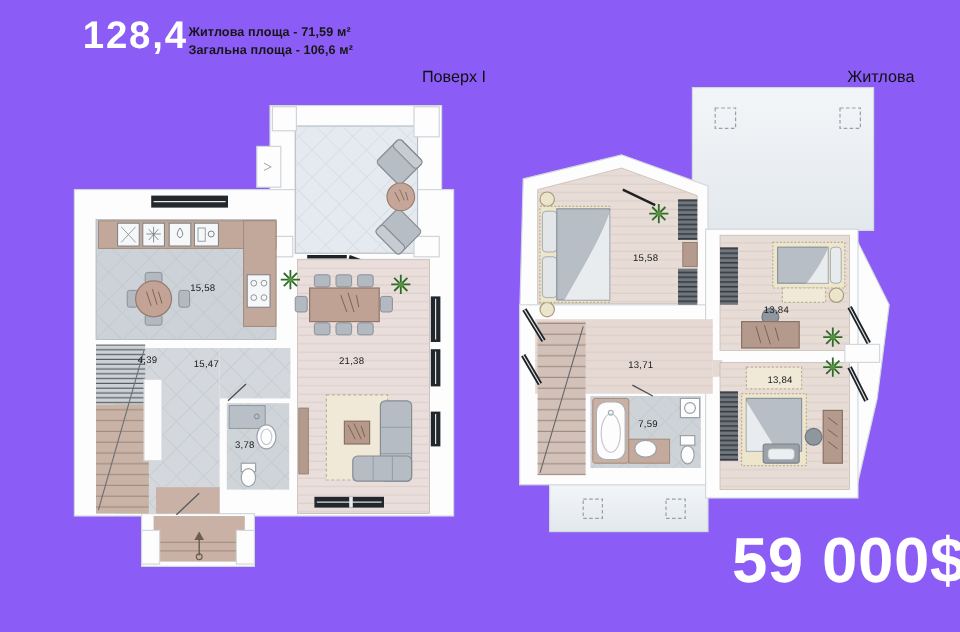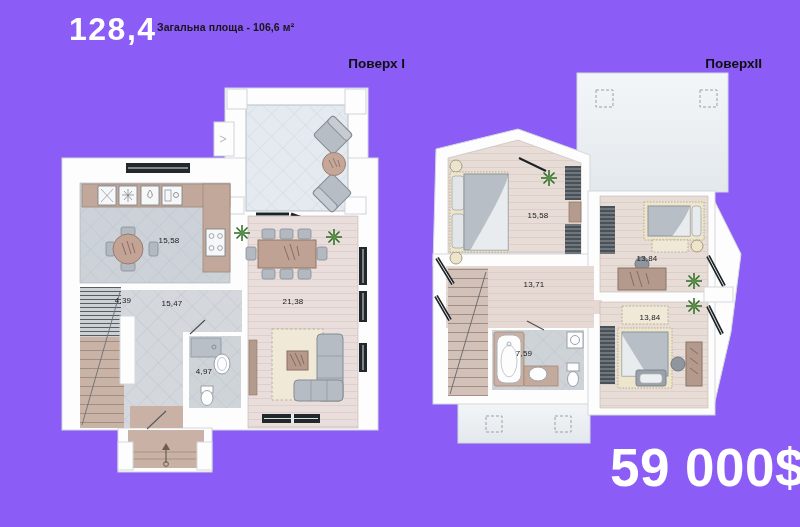--- a/index.html
+++ b/index.html
@@ -3,21 +3,21 @@
 <meta charset="utf-8">
 <style>
   html,body{margin:0;padding:0;}
   .canvas{position:relative;width:800px;height:527px;background:#8b5cf6;overflow:hidden;
           font-family:"Liberation Sans",sans-serif;padding-left:28px;}
   .gfx{position:absolute;left:0;top:0;}
   .headline{position:absolute;left:69px;top:11px;font-weight:bold;font-size:32px;
             color:#ffffff;letter-spacing:1.5px;}
   .arealines{position:absolute;left:157px;top:20px;font-weight:bold;font-size:10.5px;
              line-height:15px;color:#161616;letter-spacing:.1px;}
-  .floor-label{position:absolute;top:56px;font-weight:bold;font-size:13.5px;color:#0f0f0f;}
+  .floor-label{position:absolute;top:56px;font-weight:normal;font-size:13.5px;color:#0f0f0f;}
   .floor-label.f1{right:423px;}
   .floor-label.f2{right:66px;}
   .price{position:absolute;right:23px;top:437px;font-weight:bold;font-size:53px;
          color:#ffffff;letter-spacing:.5px;}
   .lbl{position:absolute;transform:translate(-50%,-50%);font-weight:normal;font-size:8px;
        color:#1a1a1a;white-space:nowrap;letter-spacing:.2px;}
 </style>
 </head>
 <body>
 
@@ -329,32 +329,33 @@
       <path d="M708,256L724,286" stroke="#dfe2e4" stroke-width="1"></path>
       <path d="M708,306L722,334" stroke="#1d2226" stroke-width="4"></path>
       <path d="M708,306L722,334" stroke="#dfe2e4" stroke-width="1"></path>
       <rect x="704" y="287" width="29" height="15" fill="#fdfdfe" stroke="#d3d8dc"></rect>
     </g>
   </g>
 </svg>
 
 <div class="headline">128,4</div>
 <div class="arealines">
+  <div>Житлова площа - 71,59 м²</div>
   <div>Загальна площа - 106,6 м²</div>
 </div>
 <div class="floor-label f1">Поверх I</div>
-<div class="floor-label f2">ПоверхII</div>
+<div class="floor-label f2">Житлова</div>
 
 <span class="lbl" style="left:169px;top:240px">15,58</span>
 <span class="lbl" style="left:123px;top:300px">4,39</span>
 <span class="lbl" style="left:172px;top:303px">15,47</span>
 <span class="lbl" style="left:293px;top:301px">21,38</span>
-<span class="lbl" style="left:204px;top:371px">4,97</span>
+<span class="lbl" style="left:204px;top:371px">3,78</span>
 
 <span class="lbl" style="left:538px;top:215px">15,58</span>
 <span class="lbl" style="left:647px;top:258px">13,84</span>
-<span class="lbl" style="left:534px;top:284px">13,71</span>
-<span class="lbl" style="left:524px;top:353px">7,59</span>
+<span class="lbl" style="left:534px;top:304px">13,71</span>
+<span class="lbl" style="left:540px;top:353px">7,59</span>
 <span class="lbl" style="left:650px;top:317px">13,84</span>
 
 <div class="price">59 000$</div>
 
 </div>
 
 </body></html>

